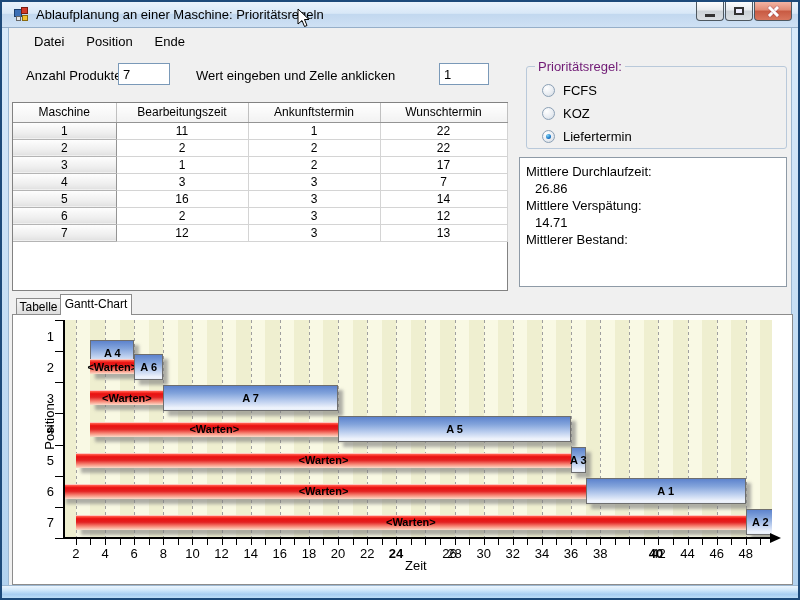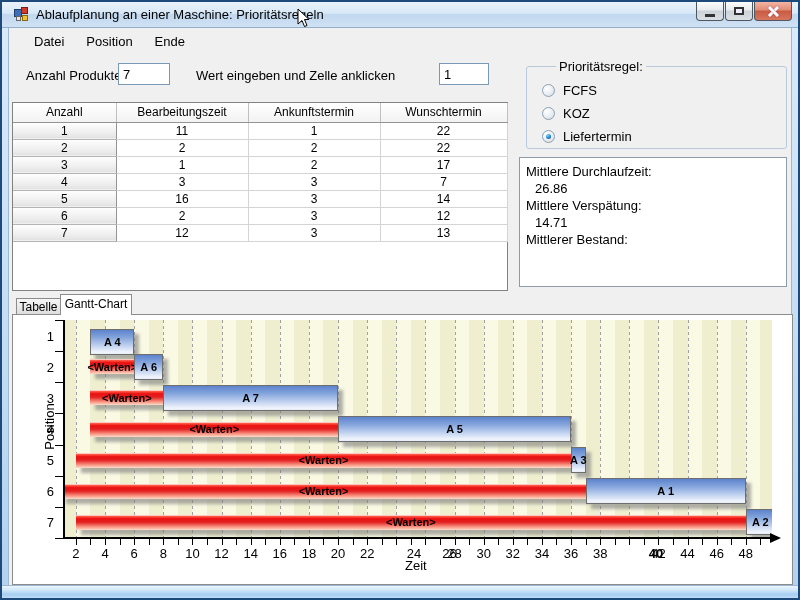--- a/index.html
+++ b/index.html
@@ -57,22 +57,22 @@
     background:linear-gradient(to bottom,#ffffff,#f2f2f2); border-right:1px solid #c0c0c0;
     border-bottom:1px solid #949494; }
   table.grid td { height:17px; font-size:12px; text-align:center; background:#fff;
     border-right:1px solid #d4d4d4; border-bottom:1px solid #d4d4d4; }
   table.grid td.rowhead { background:linear-gradient(to bottom,#fefefe 0%,#ededed 70%,#e0e0e0 100%);
     border-right:1px solid #949494; border-bottom:1px solid #b4b4b4; }
 
   
   .groupbox { position:absolute; left:524px; top:64px; width:261px; height:83px;
     border:1px solid #b9c9da; border-radius:3px; }
-  .groupbox-label { position:absolute; left:554px; top:57px; background:#f0f0f0; padding:0 3px;
-    font-size:13px; color:#000000; }
+  .groupbox-label { position:absolute; left:533px; top:57px; background:#f0f0f0; padding:0 3px;
+    font-size:13px; color:#701a75; }
   .radio-row { position:absolute; left:540px; display:flex; align-items:center; height:14px; }
   .radio { width:13px; height:13px; border-radius:50%; border:1px solid #8ba0b5;
     background:radial-gradient(circle at 35% 30%, #ffffff 0%, #e9edf2 55%, #cfd7df 100%);
     margin-right:8px; position:relative; }
   .radio.sel::after { content:""; position:absolute; left:3px; top:3px; width:5px; height:5px;
     border-radius:50%; background:radial-gradient(circle at 35% 30%, #7fd4f5 0%, #1d78c8 60%, #0b4e92 100%); }
   .radio-label { font-size:13px; color:#000; }
 
   
   .results { position:absolute; left:517px; top:155px; width:268px; height:130px; background:#fff;
@@ -159,21 +159,21 @@
   <div class="grid-box">
     <table class="grid">
         <colgroup id="grid-cols">
           <col style="width: 103px;">
           <col style="width: 132px;">
           <col style="width: 132px;">
           <col style="width: 127px;">
         </colgroup>
         <thead id="grid-head">
           <tr>
-            <th>Anzahl</th>
+            <th>Maschine</th>
             <th>Bearbeitungszeit</th>
             <th>Ankunftstermin</th>
             <th>Wunschtermin</th>
           </tr>
         </thead>
         <tbody id="grid-body">
           <tr>
             <td class="rowhead">1</td>
             <td>11</td>
             <td>1</td>
@@ -317,21 +317,21 @@
       <div class="gridline" style="left: 59.2173%;"></div>
       <div class="gridline" style="left: 63.3368%;"></div>
       <div class="gridline" style="left: 67.4562%;"></div>
       <div class="gridline" style="left: 71.5757%;"></div>
       <div class="gridline" style="left: 75.6952%;"></div>
       <div class="gridline" style="left: 79.8146%;"></div>
       <div class="gridline" style="left: 83.9341%;"></div>
       <div class="gridline" style="left: 88.0536%;"></div>
       <div class="gridline" style="left: 92.173%;"></div>
       <div class="gridline" style="left: 96.2925%;"></div>
-      <div class="bar job" style="left: 3.60453%; width: 6.1792%; top: 9px;">A 4</div>
+      <div class="bar job" style="left: 3.60453%; width: 6.1792%; top: 20px;">A 4</div>
       <div class="bar wait" style="left: 3.60453%; width: 6.1792%; top: 39.2143px;">&lt;Warten&gt;</div>
       <div class="bar job" style="left: 9.78373%; width: 4.11946%; top: 33.7143px;">A 6</div>
       <div class="bar wait" style="left: 3.60453%; width: 10.2987%; top: 70.3571px;">&lt;Warten&gt;</div>
       <div class="bar job" style="left: 13.9032%; width: 24.7168%; top: 64.8571px;">A 7</div>
       <div class="bar wait" style="left: 3.60453%; width: 35.0154%; top: 101.5px;">&lt;Warten&gt;</div>
       <div class="bar job" style="left: 38.62%; width: 32.9557%; top: 96px;">A 5</div>
       <div class="bar wait" style="left: 1.5448%; width: 70.0309%; top: 132.643px;">&lt;Warten&gt;</div>
       <div class="bar job" style="left: 71.5757%; width: 2.05973%; top: 127.143px;">A 3</div>
       <div class="bar wait" style="left: -0.514933%; width: 74.1504%; top: 163.786px;">&lt;Warten&gt;</div>
       <div class="bar job" style="left: 73.6354%; width: 22.6571%; top: 158.286px;">A 1</div>
@@ -409,21 +409,21 @@
       <div class="xlab" style="left: 90.0463px;">4</div>
       <div class="xlab" style="left: 119.171px;">6</div>
       <div class="xlab" style="left: 148.296px;">8</div>
       <div class="xlab" style="left: 177.42px;">10</div>
       <div class="xlab" style="left: 206.545px;">12</div>
       <div class="xlab" style="left: 235.669px;">14</div>
       <div class="xlab" style="left: 264.794px;">16</div>
       <div class="xlab" style="left: 293.919px;">18</div>
       <div class="xlab" style="left: 323.043px;">20</div>
       <div class="xlab" style="left: 352.168px;">22</div>
-      <div class="xlab" style="left: 399px;">24</div>
+      <div class="xlab" style="left: 381px; font-weight: bold;">24</div>
       <div class="xlab" style="left: 410.417px; margin-left: 24px;">26</div>
       <div class="xlab" style="left: 439.542px;">28</div>
       <div class="xlab" style="left: 468.666px;">30</div>
       <div class="xlab" style="left: 497.791px;">32</div>
       <div class="xlab" style="left: 526.916px;">34</div>
       <div class="xlab" style="left: 556.04px;">36</div>
       <div class="xlab" style="left: 585.165px;">38</div>
       <div class="xlab" style="left: 641px; font-weight: bold;">40</div>
       <div class="xlab" style="left: 643.414px;">42</div>
       <div class="xlab" style="left: 672.539px;">44</div>

